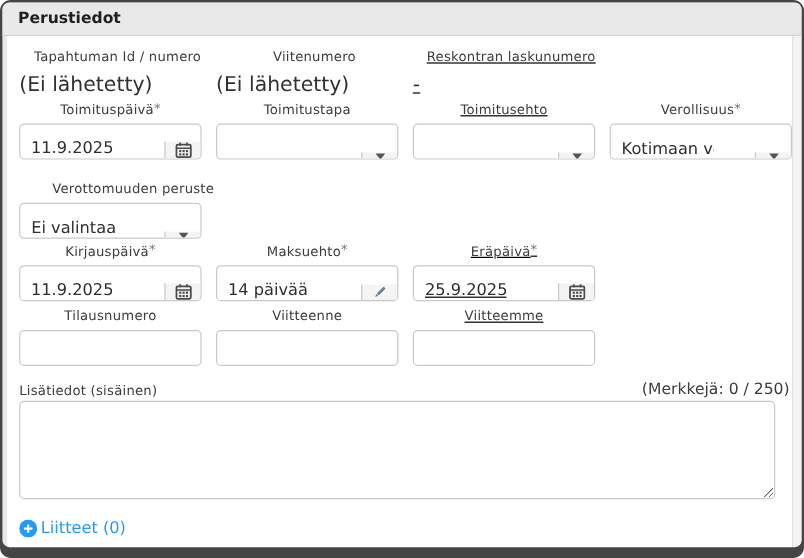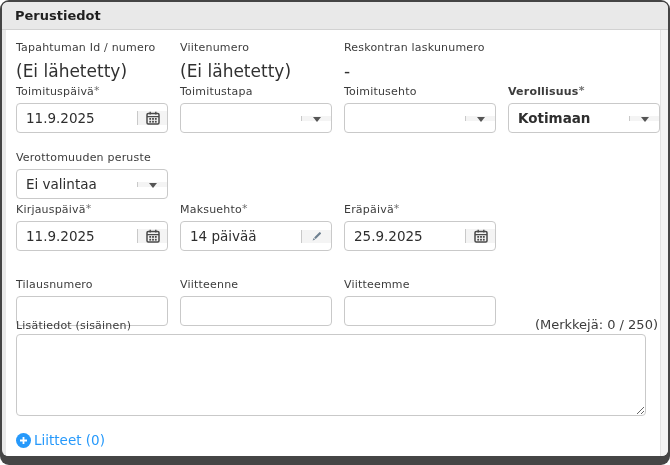--- a/index.html
+++ b/index.html
@@ -34,31 +34,31 @@
   }
 
   .content {
     position: absolute; left: 4px; right: 8px; top: 28px; bottom: 0;
     background: #fff;
     overflow: hidden;
   }
 
   .cell { position: absolute; width: 152px; }
   .cell.wide { width: 164px; }
-  .c1 { left: 10px; } .c2 { left: 174px; } .c3 { left: 338px; } .c4 { left: 502px; font-weight: bold; }
-  .r1 { top: 10px; } .r2 { top: 54px; } .r3 { top: 120px; } .r4 { top: 172px; } .r5 { top: 247px; }
-
-  .lblrow { display: flex; justify-content: flex-start; align-items: center; height: 14px; margin-bottom: 5px; }
+  .c1 { left: 10px; } .c2 { left: 174px; } .c3 { left: 338px; text-decoration: underline; } .c4 { left: 502px; }
+  .r1 { top: 10px; } .r2 { top: 54px; } .r3 { top: 120px; } .r4 { top: 172px; } .r5 { top: 226px; }
+
+  .lblrow { display: flex; justify-content: center; align-items: center; height: 14px; margin-bottom: 5px; }
   .lbl { font-size: 11px; color: #3c3c3c; white-space: nowrap; letter-spacing: 0.2px; }
   .req { font-size: 11px; color: #6f6f6f; line-height: 10px; }
 
   .ro-val { font-size: 17px; color: #303030; margin-top: 7px; white-space: nowrap; }
 
   .group {
-    display: flex; align-items: center;
+    display: flex; align-items: flex-end;
     height: 30px;
     border: 1px solid #c9c9c9; border-radius: 4px;
     background: #fff; overflow: hidden; gap: 34px;
   }
   .txt {
     flex: 1; min-width: 0;
     border: 0; outline: 0;
     padding: 0 9px;
     font-family: "DejaVu Sans", "Liberation Sans", sans-serif;
     font-size: 13.5px; color: #2e2e2e;

